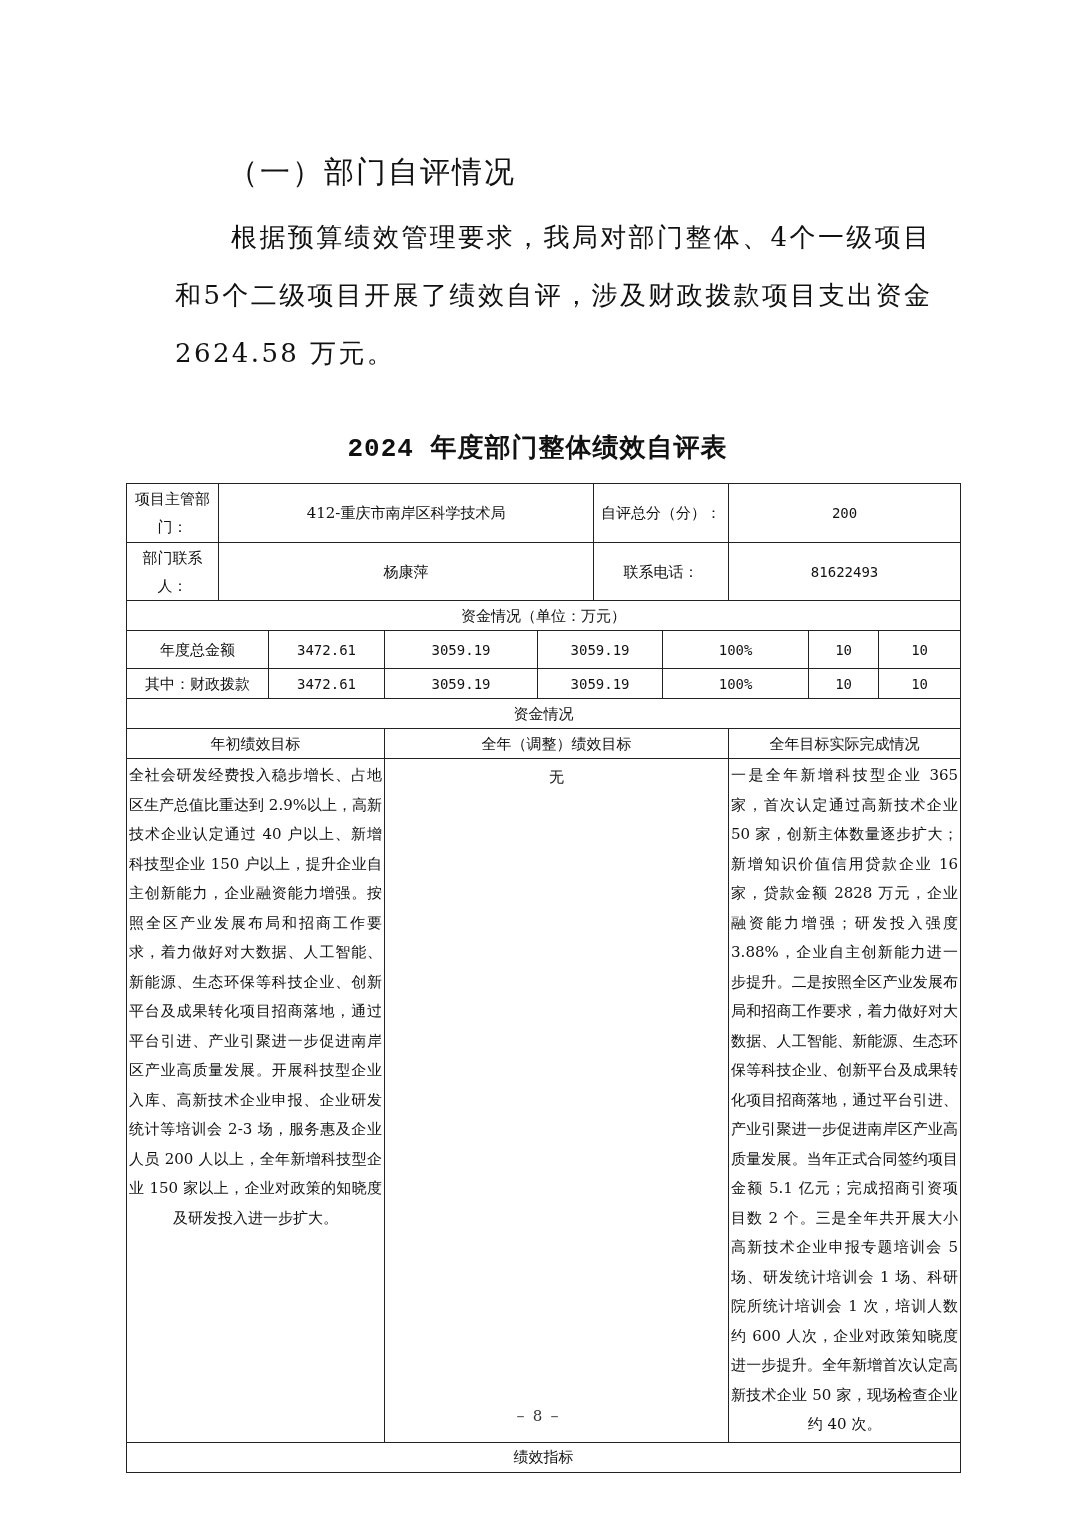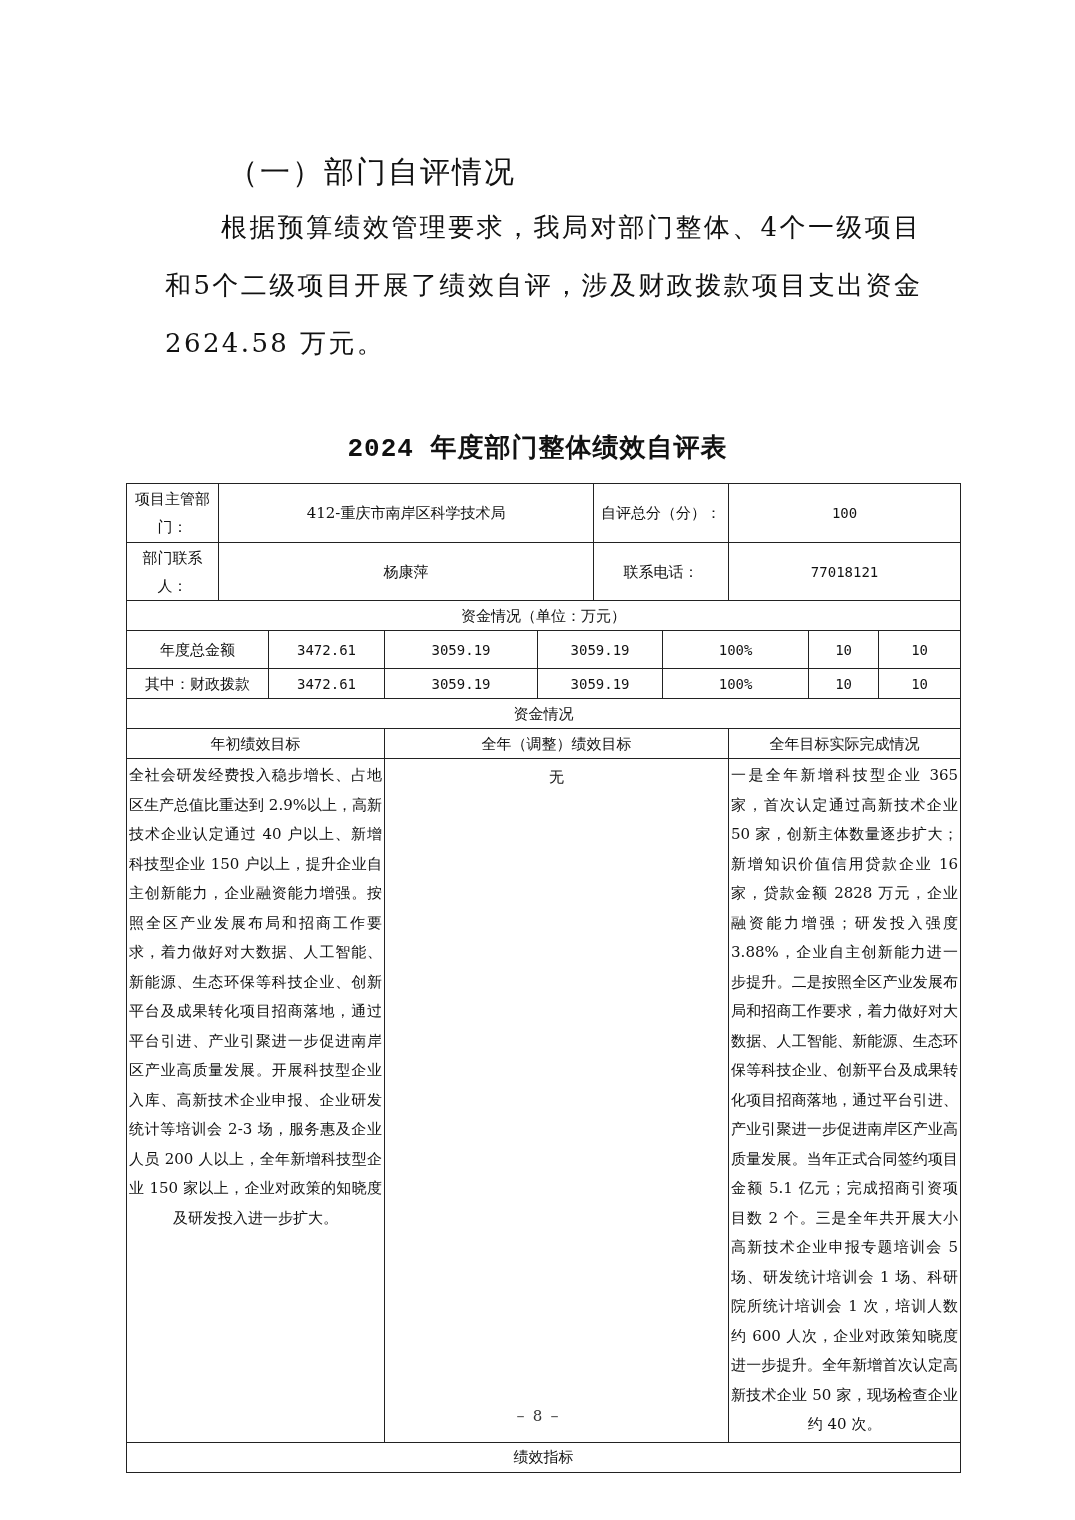--- a/index.html
+++ b/index.html
@@ -1,20 +1,20 @@
 <!DOCTYPE html>
 <html><head>
 <meta charset="utf-8">
 <style>
   html, body { margin: 0; padding: 0; background: #ffffff; }
   body { width: 1075px; height: 1520px; position: relative; overflow: hidden;
          font-family: "DejaVu Serif", "Liberation Serif", serif; color: #111; }
   .heading { position: absolute; left: 228px; top: 152px; font-size: 30px; letter-spacing: 2px; }
   .para { position: absolute; left: 165px; top: 198px; width: 760px; font-size: 26px;
-          line-height: 58px; letter-spacing: 2.4px; text-indent: 56px; margin: 0; }
+          line-height: 58px; letter-spacing: 2.4px; text-indent: 56px; margin: 10px; }
   .table-title { position: absolute; left: 0; width: 1075px; top: 430px; text-align: center;
                  font-size: 26px; font-weight: bold; letter-spacing: 1px; font-family: Liberation Mono, monospace; }
   .tbl { position: absolute; left: 126px; top: 483px; width: 834px; }
   table { border-collapse: collapse; width: 100%; table-layout: fixed; font-size: 15px; }
   td { border: 1px solid #222; padding: 0 2px; text-align: center; vertical-align: middle;
        line-height: 28px; }
   td.mono { font-family: "DejaVu Sans Mono", "Liberation Mono", monospace; font-size: 14px; }
   td.long { text-align: justify; vertical-align: top; line-height: 29.5px; padding: 2px 2px; font-size: 15px; margin-left: 28px; }
   td.long.center-last { text-align-last: center; }
   td.top { vertical-align: top; padding-top: 4px; }
@@ -44,27 +44,27 @@
         <col style="width:80px">
         <col style="width:70px">
       <col style="width:82px">
     </colgroup>
 
     <tbody>
         <tr style="height:59px">
       <td colspan="2">项目主管部门：</td>
       <td colspan="6">412-重庆市南岸区科学技术局</td>
       <td colspan="2">自评总分（分）：</td>
-      <td colspan="3" class="mono">100</td>
+      <td colspan="3" class="mono">200</td>
     </tr>
     <tr style="height:58px">
       <td colspan="2">部门联系人：</td>
       <td colspan="6">杨康萍</td>
       <td colspan="2">联系电话：</td>
-      <td colspan="3" class="mono">77018121</td>
+      <td colspan="3" class="mono">81622493</td>
     </tr>
     <tr style="height:30px">
       <td colspan="13">资金情况（单位：万元）</td>
     </tr>
     <tr style="height:38px">
       <td colspan="3">年度总金额</td>
       <td colspan="2" class="mono">3472.61</td>
       <td colspan="2" class="mono">3059.19</td>
       <td colspan="2" class="mono">3059.19</td>
       <td colspan="2" class="mono">100%</td>

